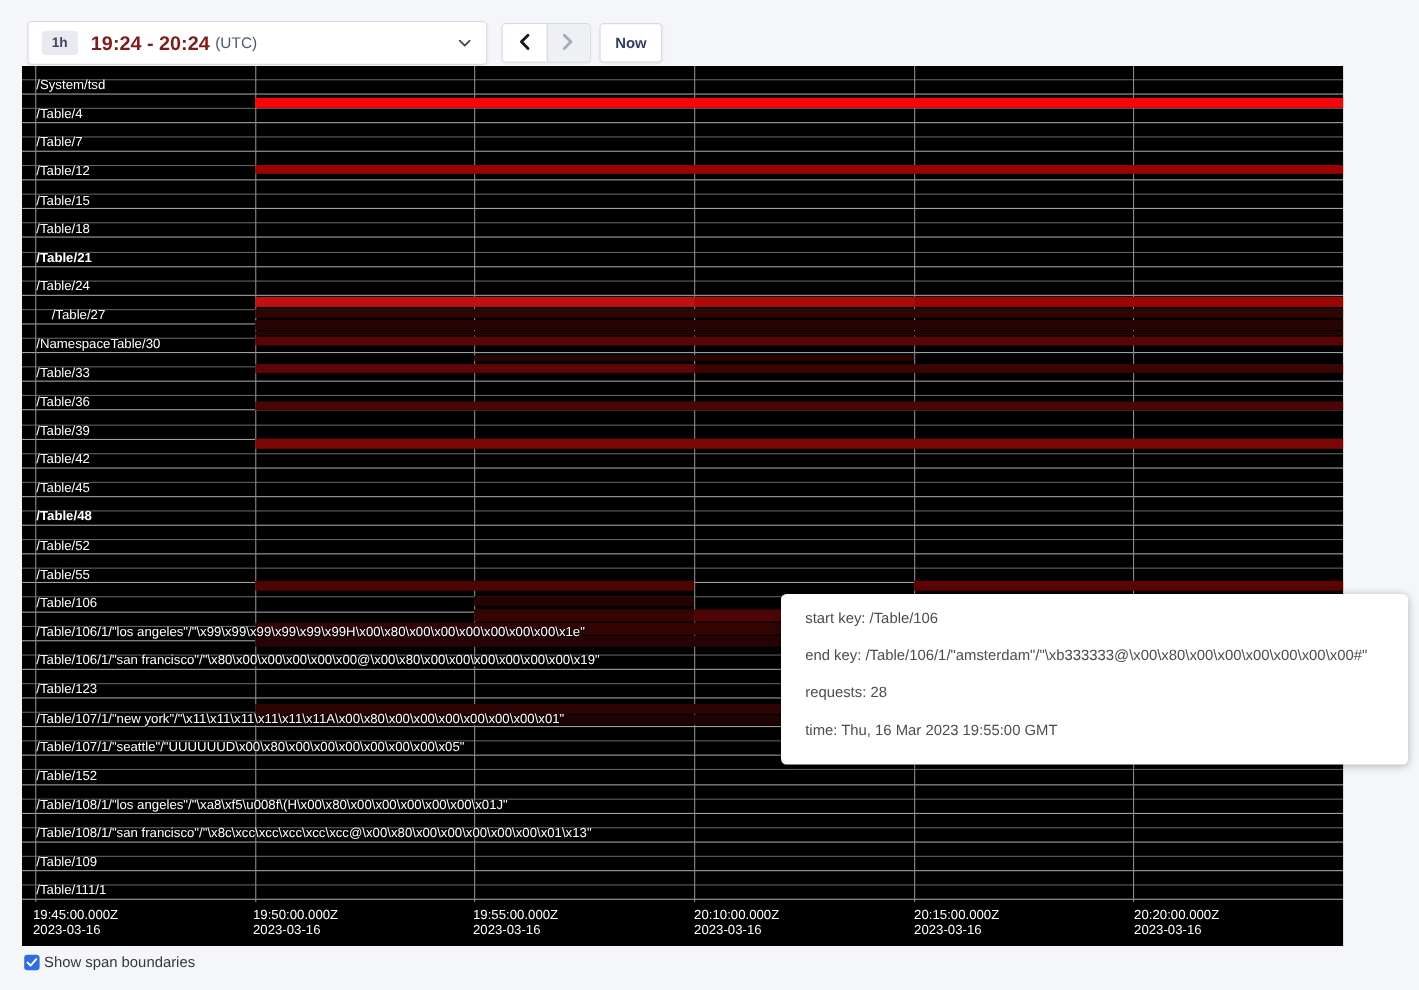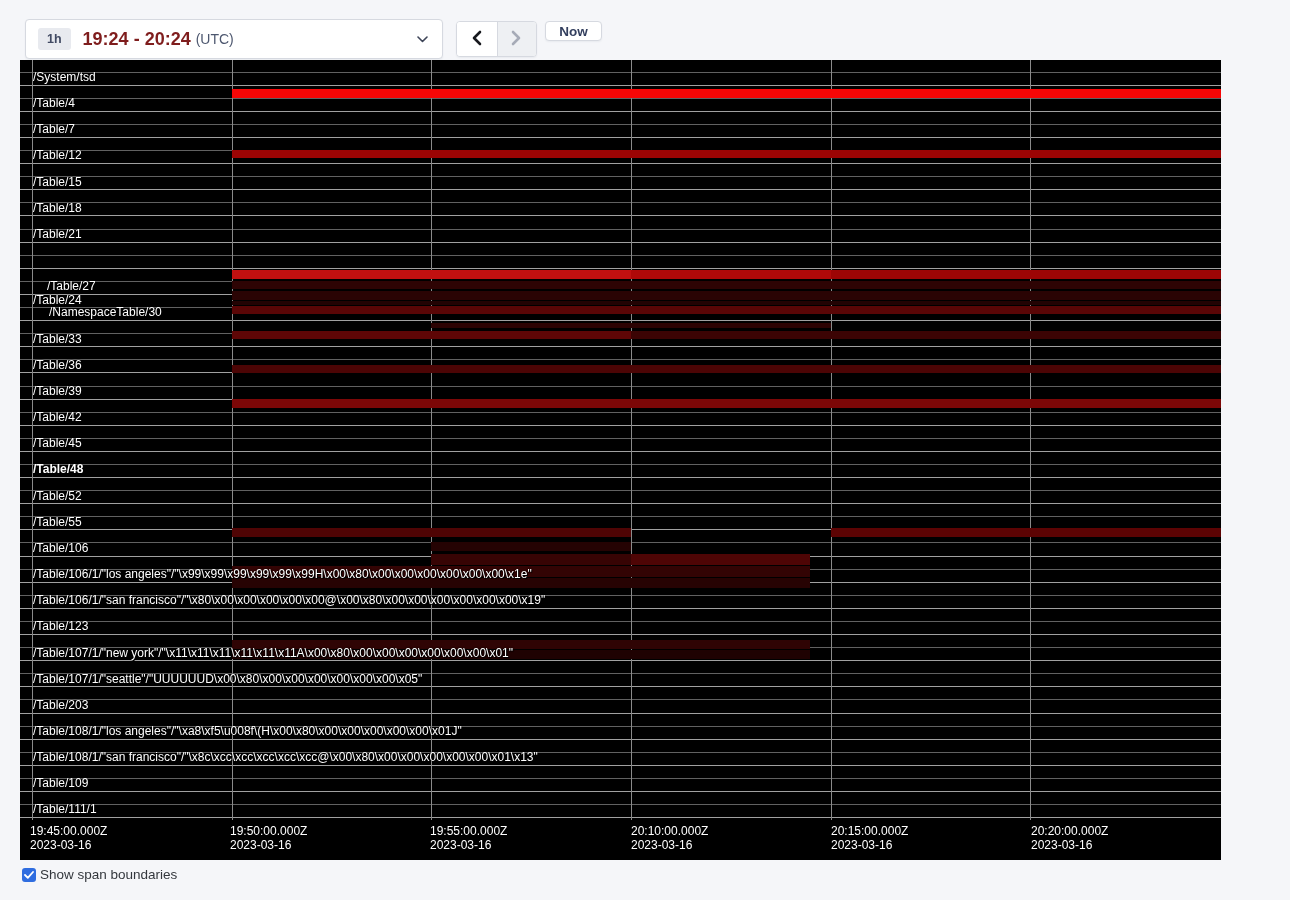--- a/index.html
+++ b/index.html
@@ -27,21 +27,21 @@
     position:absolute; left:456px; top:21px; width:81px; height:36px;
     border:1px solid #d6d9e0; border-radius:4px; background:#fff;
     box-shadow:0 1px 2px rgba(40,50,80,.06); display:flex; overflow:hidden;
   }
   .nav-btn {
     width:40px; height:100%; display:flex; align-items:center; justify-content:center;
     background:#fff; border:none; cursor:pointer;
   }
   .nav-btn.next { background:#eef0f3; border-left:1px solid #d6d9e0; cursor:default; }
   .now-btn {
-    position:absolute; left:545px; top:21px; width:57px; height:20px;
+    position:absolute; left:545px; top:21px; width:57px; height:36px;
     background:#fff; border:1px solid #d6d9e0; border-radius:4px;
     box-shadow:0 1px 2px rgba(40,50,80,.06);
     font-family:"Liberation Sans", sans-serif;
     font-size:13.5px; font-weight:bold; color:#333f5e; cursor:pointer;
   }
   
   .heatmap {
     position:absolute; left:20px; top:60px; width:1201px; height:800px;
     background:#000;
   }
@@ -199,39 +199,39 @@
       <div class="band" style="left: 212px; width: 578px; top: 506px; height: 11px; background: rgb(51, 4, 4);"></div>
       <div class="band" style="left: 212px; width: 578px; top: 518px; height: 10px; background: rgb(39, 3, 3);"></div>
       <div class="band" style="left: 212px; width: 578px; top: 580px; height: 9px; background: rgb(47, 4, 4);"></div>
       <div class="band" style="left: 212px; width: 578px; top: 590px; height: 9px; background: rgb(31, 2, 2);"></div>
       <div class="row-label" style="top: 11px;">/System/tsd</div>
       <div class="row-label" style="top: 37.16px;">/Table/4</div>
       <div class="row-label" style="top: 63.32px;">/Table/7</div>
       <div class="row-label" style="top: 89.48px;">/Table/12</div>
       <div class="row-label" style="top: 115.64px;">/Table/15</div>
       <div class="row-label" style="top: 141.8px;">/Table/18</div>
-      <div class="row-label" style="top: 167.96px;">/Table/21</div>
-      <div class="row-label" style="top: 194.12px; margin-top: 40px;">/Table/24</div>
+      <div class="row-label" style="top: 167.96px; font-weight: bold;">/Table/21</div>
+      <div class="row-label" style="top: 194.12px;">/Table/24</div>
       <div class="row-label" style="top: 220.28px; margin-left: 14px;">/Table/27</div>
-      <div class="row-label" style="top: 246.44px; margin-left: 16px;">/NamespaceTable/30</div>
+      <div class="row-label" style="top: 246.44px;">/NamespaceTable/30</div>
       <div class="row-label" style="top: 272.6px;">/Table/33</div>
       <div class="row-label" style="top: 298.76px;">/Table/36</div>
       <div class="row-label" style="top: 324.92px;">/Table/39</div>
       <div class="row-label" style="top: 351.08px;">/Table/42</div>
       <div class="row-label" style="top: 377.24px;">/Table/45</div>
       <div class="row-label" style="top: 403.4px; font-weight: bold;">/Table/48</div>
       <div class="row-label" style="top: 429.56px;">/Table/52</div>
       <div class="row-label" style="top: 455.72px;">/Table/55</div>
       <div class="row-label" style="top: 481.88px;">/Table/106</div>
       <div class="row-label" style="top: 508.04px;">/Table/106/1/"los angeles"/"\x99\x99\x99\x99\x99\x99H\x00\x80\x00\x00\x00\x00\x00\x00\x1e"</div>
       <div class="row-label" style="top: 534.2px;">/Table/106/1/"san francisco"/"\x80\x00\x00\x00\x00\x00@\x00\x80\x00\x00\x00\x00\x00\x00\x19"</div>
       <div class="row-label" style="top: 560.36px;">/Table/123</div>
       <div class="row-label" style="top: 586.52px;">/Table/107/1/"new york"/"\x11\x11\x11\x11\x11\x11A\x00\x80\x00\x00\x00\x00\x00\x00\x01"</div>
       <div class="row-label" style="top: 612.68px;">/Table/107/1/"seattle"/"UUUUUUD\x00\x80\x00\x00\x00\x00\x00\x00\x05"</div>
-      <div class="row-label" style="top: 638.84px;">/Table/203</div>
+      <div class="row-label" style="top: 638.84px;">/Table/152</div>
       <div class="row-label" style="top: 665px;">/Table/108/1/"los angeles"/"\xa8\xf5\u008f\(H\x00\x80\x00\x00\x00\x00\x00\x01J"</div>
       <div class="row-label" style="top: 691.16px;">/Table/108/1/"san francisco"/"\x8c\xcc\xcc\xcc\xcc\xcc@\x00\x80\x00\x00\x00\x00\x00\x01\x13"</div>
       <div class="row-label" style="top: 717.32px;">/Table/109</div>
       <div class="row-label" style="top: 743.48px;">/Table/111/1</div>
       <div class="tick" style="left: 10px; top: 764px;">
         <span class="t-time">19:45:00.000Z</span>
         <span class="t-date">2023-03-16</span>
       </div>
       <div class="tick" style="left: 210px; top: 764px;">
         <span class="t-time">19:50:00.000Z</span>
@@ -247,20 +247,26 @@
       </div>
       <div class="tick" style="left: 811px; top: 764px;">
         <span class="t-time">20:15:00.000Z</span>
         <span class="t-date">2023-03-16</span>
       </div>
       <div class="tick" style="left: 1011px; top: 764px;">
         <span class="t-time">20:20:00.000Z</span>
         <span class="t-date">2023-03-16</span>
       </div>
 
+    <div class="tooltip">
+      <div class="tip-line">start key: /Table/106</div>
+      <div class="tip-line">end key: /Table/106/1/"amsterdam"/"\xb333333@\x00\x80\x00\x00\x00\x00\x00\x00#"</div>
+      <div class="tip-line">requests: 28</div>
+      <div class="tip-line">time: Thu, 16 Mar 2023 19:55:00 GMT</div>
+    </div>
   </div>
 
   <label class="span-toggle">
     <span class="checkbox">
       <svg width="10" height="8" viewBox="0 0 10 8">
           <polyline points="1,4 3.8,6.8 9,1" fill="none" stroke="#fff" stroke-width="1.8" stroke-linecap="round" stroke-linejoin="round"></polyline>
         </svg>
     </span>
     <span class="cb-label">Show span boundaries</span>
   </label>

